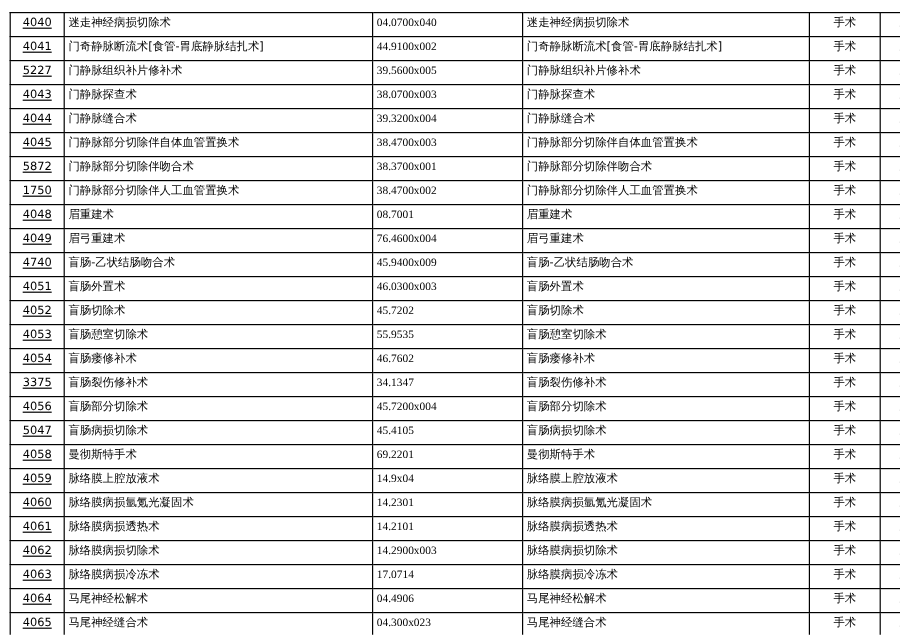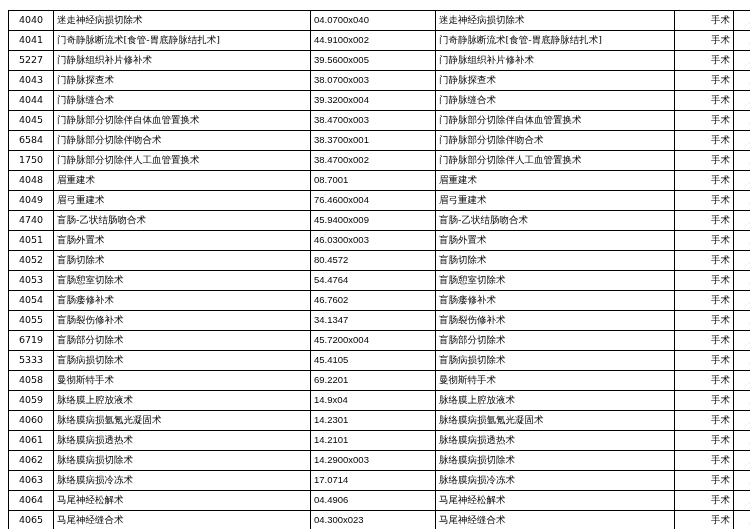--- a/index.html
+++ b/index.html
@@ -34,37 +34,38 @@
     padding: 0 3px;
     vertical-align: middle;
     white-space: nowrap;
     overflow: hidden;
     text-overflow: clip;
   }
   td.c-code {
     width: 38px;
     text-align: center;
     font-family: "DejaVu Sans", "Liberation Sans", sans-serif;
+    text-decoration: underline;
   }
   td.c-name1 {
     width: 250px;
     text-align: left;
   }
   td.c-icd {
     width: 118px;
     text-align: left;
-    font-family: Liberation Sans, sans-serif;
+    font-family: Liberation Serif, serif;
   }
   td.c-name2 {
     width: 232px;
     text-align: left;
   }
   td.c-type {
     width: 52px;
-    text-align: right;
+    text-align: center;
   }
   td.c-level {
     width: 44px;
     text-align: center;
   }
 </style>
 </head>
 <body>
 
 <div class="page">
@@ -112,21 +113,21 @@
         </tr>
         <tr>
           <td class="c-code">4045</td>
           <td class="c-name1">门静脉部分切除伴自体血管置换术</td>
           <td class="c-icd">38.4700x003</td>
           <td class="c-name2">门静脉部分切除伴自体血管置换术</td>
           <td class="c-type">手术</td>
           <td class="c-level">三级</td>
         </tr>
         <tr>
-          <td class="c-code">6584</td>
+          <td class="c-code">5872</td>
           <td class="c-name1">门静脉部分切除伴吻合术</td>
           <td class="c-icd">38.3700x001</td>
           <td class="c-name2">门静脉部分切除伴吻合术</td>
           <td class="c-type">手术</td>
           <td class="c-level">三级</td>
         </tr>
         <tr>
           <td class="c-code">1750</td>
           <td class="c-name1">门静脉部分切除伴人工血管置换术</td>
           <td class="c-icd">38.4700x002</td>
@@ -162,59 +163,59 @@
           <td class="c-code">4051</td>
           <td class="c-name1">盲肠外置术</td>
           <td class="c-icd">46.0300x003</td>
           <td class="c-name2">盲肠外置术</td>
           <td class="c-type">手术</td>
           <td class="c-level">三级</td>
         </tr>
         <tr>
           <td class="c-code">4052</td>
           <td class="c-name1">盲肠切除术</td>
-          <td class="c-icd">80.4572</td>
+          <td class="c-icd">45.7202</td>
           <td class="c-name2">盲肠切除术</td>
           <td class="c-type">手术</td>
           <td class="c-level">三级</td>
         </tr>
         <tr>
           <td class="c-code">4053</td>
           <td class="c-name1">盲肠憩室切除术</td>
-          <td class="c-icd">54.4764</td>
+          <td class="c-icd">55.9535</td>
           <td class="c-name2">盲肠憩室切除术</td>
           <td class="c-type">手术</td>
           <td class="c-level">三级</td>
         </tr>
         <tr>
           <td class="c-code">4054</td>
           <td class="c-name1">盲肠瘘修补术</td>
           <td class="c-icd">46.7602</td>
           <td class="c-name2">盲肠瘘修补术</td>
           <td class="c-type">手术</td>
           <td class="c-level">三级</td>
         </tr>
         <tr>
-          <td class="c-code">4055</td>
+          <td class="c-code">3375</td>
           <td class="c-name1">盲肠裂伤修补术</td>
           <td class="c-icd">34.1347</td>
           <td class="c-name2">盲肠裂伤修补术</td>
           <td class="c-type">手术</td>
           <td class="c-level">三级</td>
         </tr>
         <tr>
-          <td class="c-code">6719</td>
+          <td class="c-code">4056</td>
           <td class="c-name1">盲肠部分切除术</td>
           <td class="c-icd">45.7200x004</td>
           <td class="c-name2">盲肠部分切除术</td>
           <td class="c-type">手术</td>
           <td class="c-level">三级</td>
         </tr>
         <tr>
-          <td class="c-code">5333</td>
+          <td class="c-code">5047</td>
           <td class="c-name1">盲肠病损切除术</td>
           <td class="c-icd">45.4105</td>
           <td class="c-name2">盲肠病损切除术</td>
           <td class="c-type">手术</td>
           <td class="c-level">三级</td>
         </tr>
         <tr>
           <td class="c-code">4058</td>
           <td class="c-name1">曼彻斯特手术</td>
           <td class="c-icd">69.2201</td>

